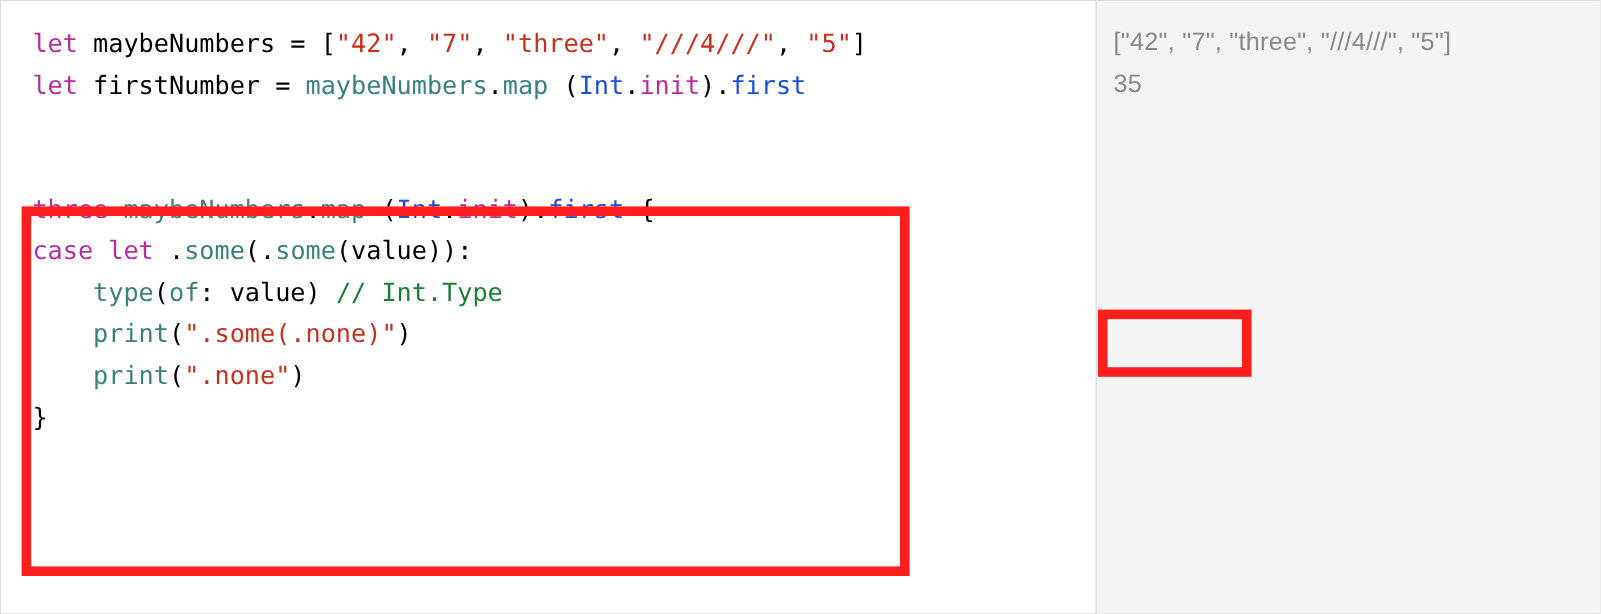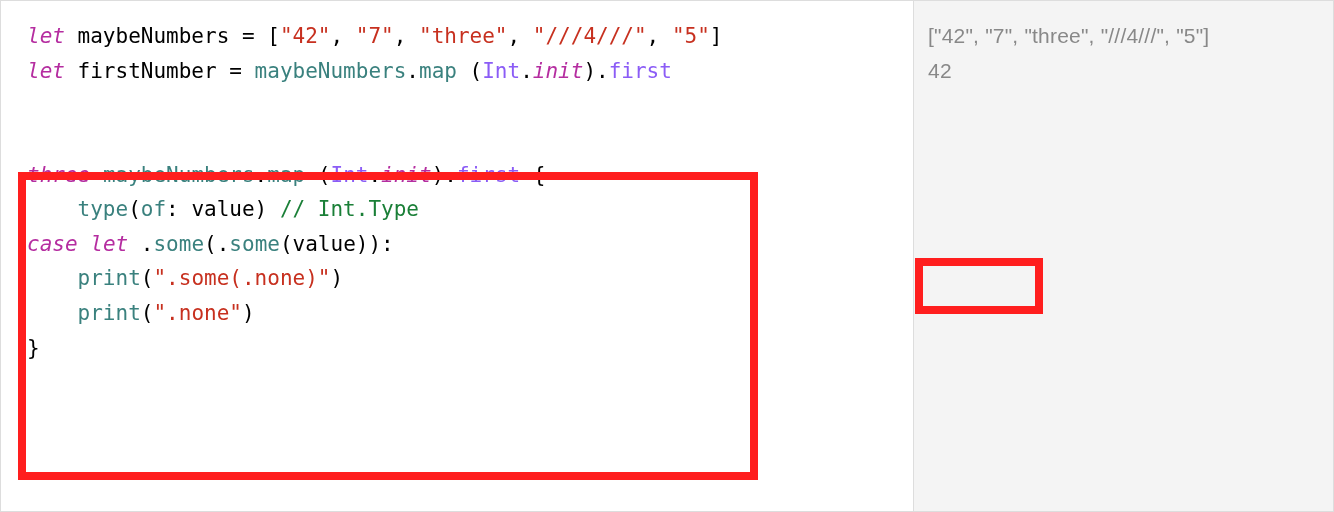--- a/index.html
+++ b/index.html
@@ -29,24 +29,24 @@
     border-left: 1px solid #ddd;
     padding: 18px 14px;
     line-height: 1.65;
     font-family: -apple-system, "Helvetica Neue", Arial, sans-serif;
     font-size: 21px;
     color: #888;
     position: relative;
   }
   .line { white-space: pre; }
   .blank { height: 1.65em; }
-  .kw  { color: #b52da0; font-style: italic; }   
+  .kw  { color: #b52da0; }   
   .str { color: #c7301f; }   
   .fn  { color: #3a817e; }   
-  .typ { color: #8b5cf6; }   
+  .typ { color: #1d4ed8; }   
   .cmt { color: #1a7f37; }   
   .plain { color: #000; }
   .result-line { white-space: nowrap; overflow: hidden; text-overflow: clip; letter-spacing: 0.2px; }
   .highlight-box {
     position: absolute;
     border: 8px solid #ff1e1e;
     pointer-events: none;
   }
   .hb1 { left: 18px; top: 172px; width: 740px; height: 308px; }
   .hb2 { left: 915px; top: 258px; width: 128px; height: 56px; }
@@ -63,37 +63,37 @@
 
     <div class="line"><span class="kw">let</span><span class="plain"> firstNumber </span><span class="plain">= </span><span class="fn">maybeNumbers</span><span class="plain">.</span><span class="fn">map</span><span class="plain"> (</span><span class="typ">Int</span><span class="plain">.</span><span class="kw">init</span><span class="plain">).</span><span class="typ">first</span></div>
 
     <div class="blank"></div>
 
 
     <div class="blank"></div>
 
     <div class="line"><span class="kw">three</span><span class="plain"> </span><span class="fn">maybeNumbers</span><span class="plain">.</span><span class="fn">map</span><span class="plain"> (</span><span class="typ">Int</span><span class="plain">.</span><span class="kw">init</span><span class="plain">).</span><span class="typ">first</span><span class="plain"> {</span></div>
 
+    <div class="line"><span class="kw">case</span><span class="plain"> </span><span class="kw">let</span><span class="plain"> .</span><span class="fn">some</span><span class="plain">(.</span><span class="fn">some</span><span class="plain">(value)):</span></div>
+
     <div class="line"><span class="plain">    </span><span class="fn">type</span><span class="plain">(</span><span class="fn">of</span><span class="plain">: value) </span><span class="cmt">// Int.Type</span></div>
-
-    <div class="line"><span class="kw">case</span><span class="plain"> </span><span class="kw">let</span><span class="plain"> .</span><span class="fn">some</span><span class="plain">(.</span><span class="fn">some</span><span class="plain">(value)):</span></div>
 
 
     <div class="line"><span class="plain">    </span><span class="fn">print</span><span class="plain">(</span><span class="str">".some(.none)"</span><span class="plain">)</span></div>
 
 
     <div class="line"><span class="plain">    </span><span class="fn">print</span><span class="plain">(</span><span class="str">".none"</span><span class="plain">)</span></div>
 
     <div class="line"><span class="plain">}</span></div>
 
   </div>
 
   <div class="result-pane">
     <div class="result-line">["42", "7", "three", "///4///", "5"]</div>
-    <div class="result-line">42</div>
+    <div class="result-line">35</div>
     <div class="res-spacer"></div>
     <div class="res-spacer"></div>
     <div class="res-spacer"></div>
     <div class="res-spacer"></div>
   </div>
 
   <div class="highlight-box hb1"></div>
   <div class="highlight-box hb2"></div>
 
 </div>

